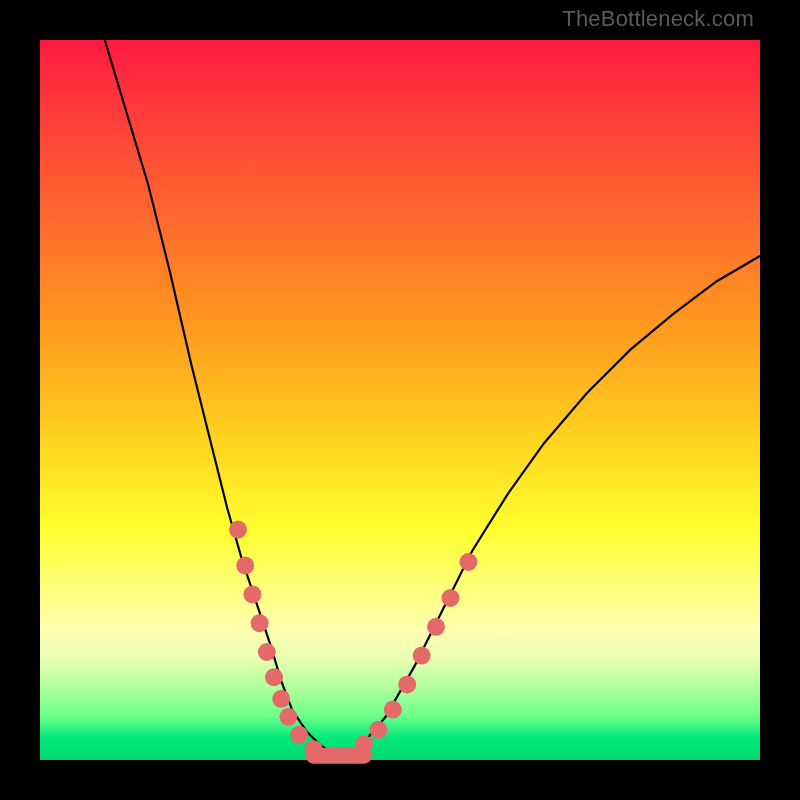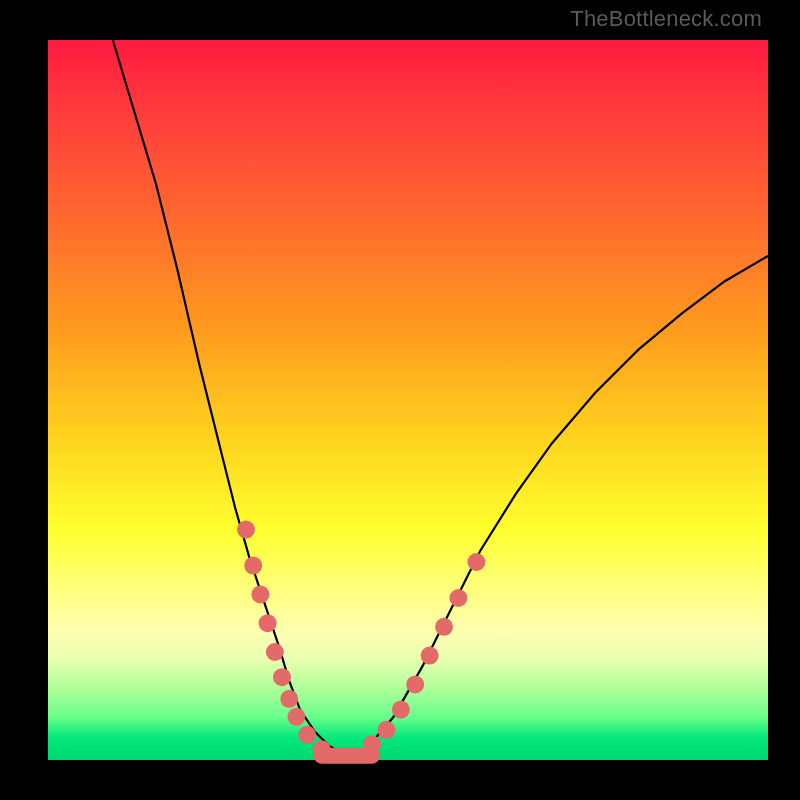--- a/index.html
+++ b/index.html
@@ -6,21 +6,21 @@
     margin: 0;
     padding: 0;
     width: 800px;
     height: 800px;
     background: #000;
     overflow: hidden;
     font-family: Arial, Helvetica, sans-serif;
   }
   .frame {
     position: absolute;
-    left: 8px;
+    left: 0;
     top: 0;
     width: 764px;
     height: 800px;
     background: #000;
   }
   .plot-area {
     position: absolute;
     left: 40px;
     top: 40px;
     width: 720px;

